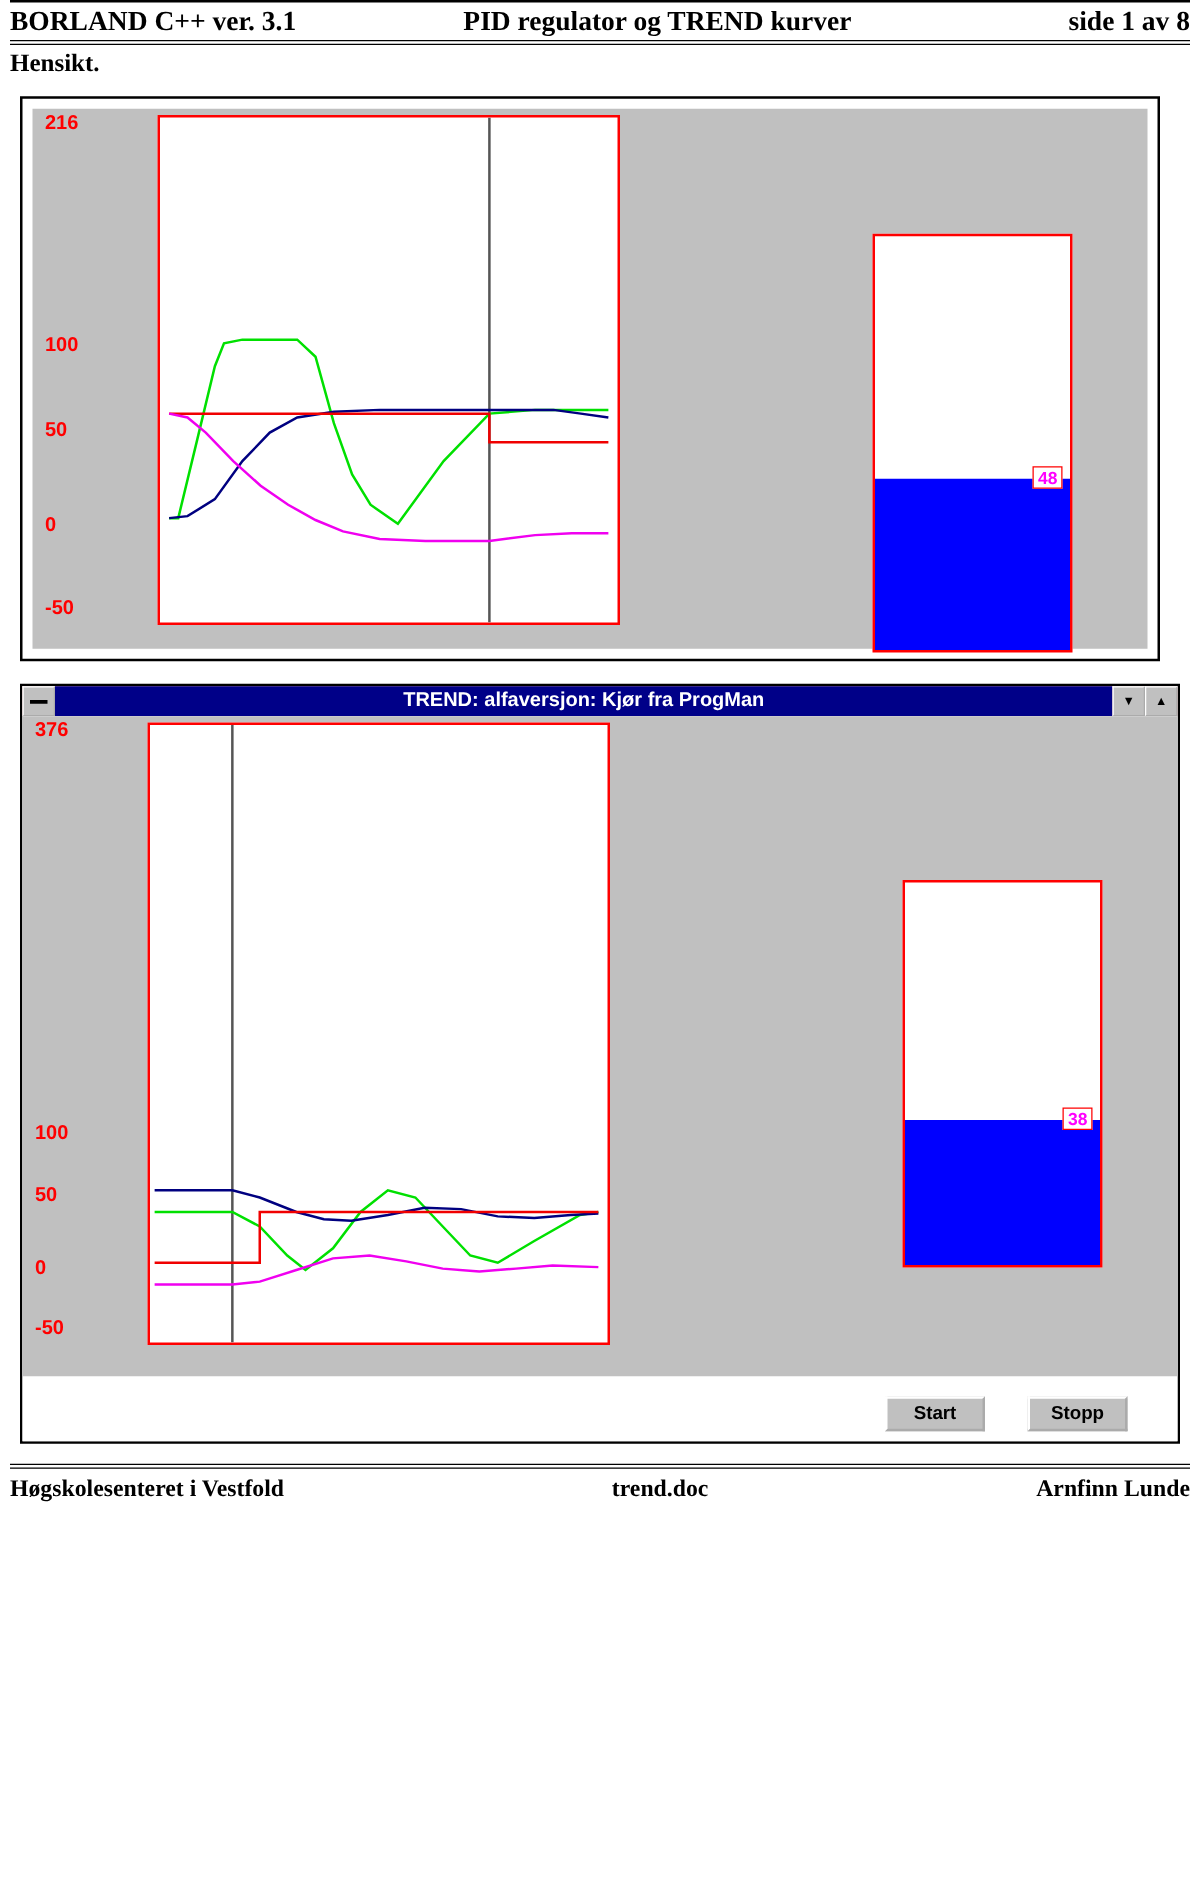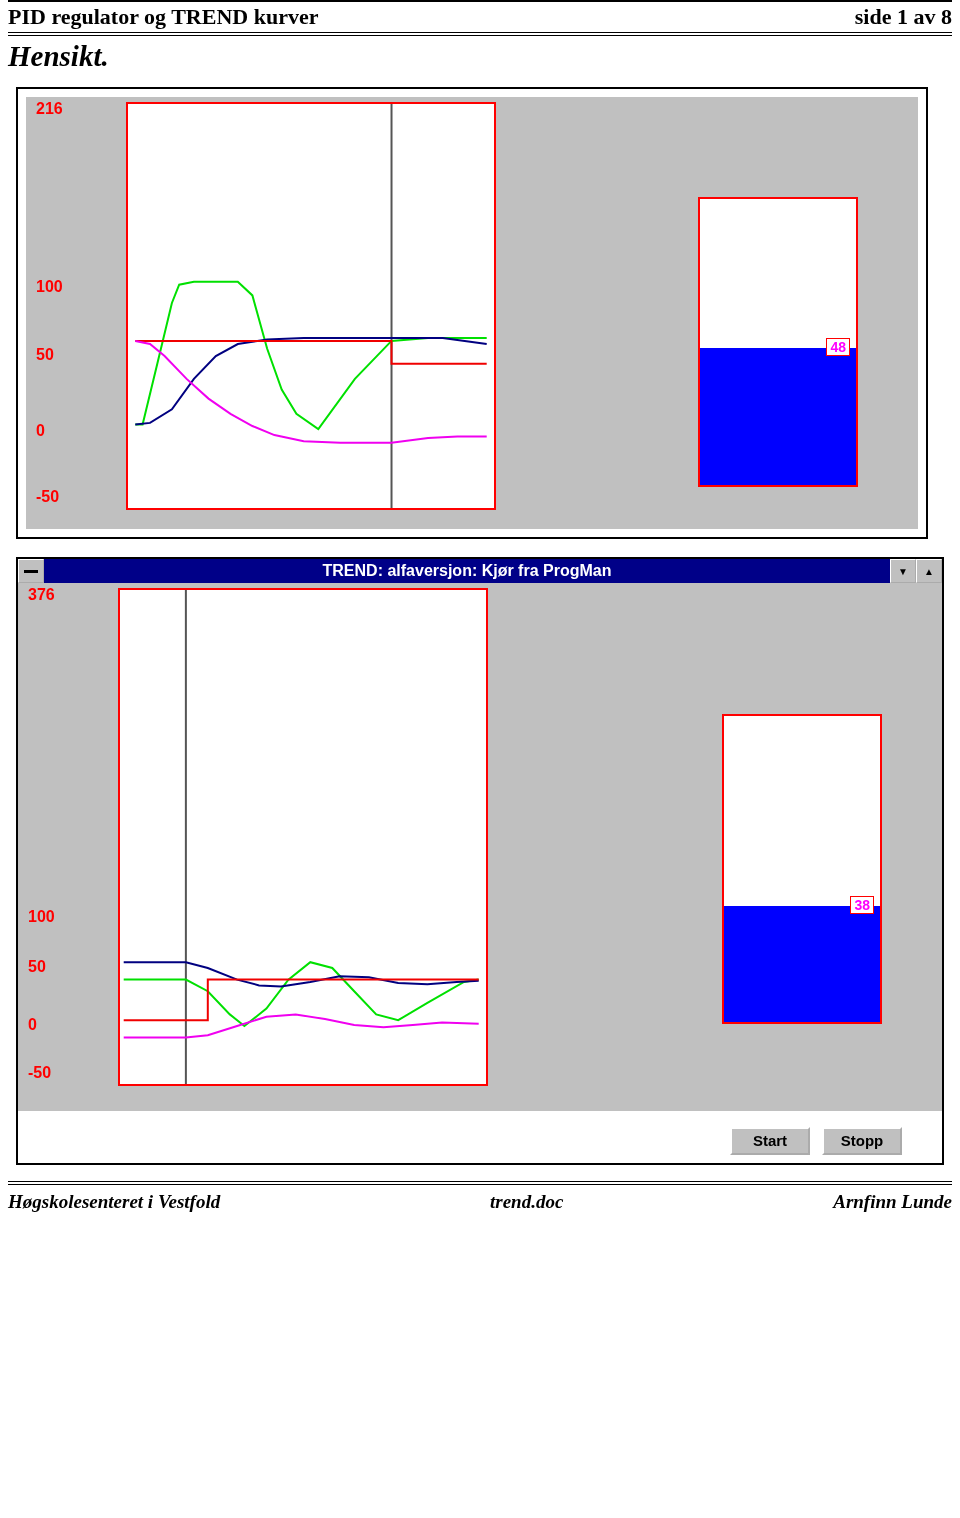--- a/index.html
+++ b/index.html
@@ -1,50 +1,51 @@
 <!DOCTYPE html>
 <html><head>
 <meta charset="utf-8">
 <style>
   * { box-sizing: border-box; }
   body { margin:0; padding:0; background:#fff; font-family:"Times New Roman",serif; color:#000; }
   .page { width:960px; margin:0 auto; padding:0 8px; }
   .hdr { border-top:2px solid #000; border-bottom:4px double #000; padding:2px 0; display:flex; justify-content:space-between; font-size:22px; font-weight:bold; }
   .hdr span:nth-child(2){margin-left:-40px;}
-  .section-title{font-size:29px;font-weight:bold;margin:4px 0 2px 0;font-style:italic;}
+  .section-title{font-size:20px;font-weight:bold;margin:4px 0 2px 0;}
   .body-text{font-size:19px;line-height:1.25;}
   .body-text .indent{margin-left:56px;}
   .figwrap{border:2px solid #000;margin:14px 24px 18px 8px;background:#fff;padding:8px;}
 
   .sim{position:relative;width:100%;height:432px;background:#c0c0c0;}
   .axis-labels{position:absolute;left:10px;top:0;height:100%;font-family:Arial,sans-serif;font-weight:bold;font-size:16px;}
   .axis-labels div{position:absolute;color:#f00;white-space:pre;}
   .plotframe{position:absolute;left:100px;top:5px;width:370px;height:408px;background:#fff;border:2px solid #f00;}
   .plotframe svg{width:100%;height:100%;display:block;}
-  .tank{position:absolute;right:60px;top:100px;width:160px;height:290px;border:2px solid #f00;background:#fff;}
+  .tank{position:absolute;right:60px;top:100px;width:160px;height:335px;border:2px solid #f00;background:#fff;}
   .tank .fill{position:absolute;left:0;bottom:0;width:100%;background:#0000ff;}
   .tank .lvl{position:absolute;right:6px;background:#fff;border:1px solid #f00;color:#f0f;font-family:Arial,sans-serif;font-weight:bold;font-size:14px;padding:0 3px;}
 
   .window{border:2px solid #000;margin:4px 8px 16px 8px;background:#fff;}
   .titlebar{display:flex;height:24px;background:#fca5a5;}
   .syscell{width:26px;height:100%;border:1px outset #fff;background:#c0c0c0;display:flex;align-items:center;justify-content:center;}
   .syscell .dash{width:14px;height:3px;background:#000;display:block;}
   .tbtxt{flex:1;height:100%;background:#000088;color:#fff;font-family:Arial,sans-serif;font-weight:bold;font-size:16px;text-align:center;line-height:24px;}
   .minmax{width:26px;height:100%;border:1px outset #fff;background:#c0c0c0;display:flex;align-items:center;justify-content:center;font-size:10px;}
   .client{position:relative;width:100%;height:580px;background:#fff;}
-  .client .bottombar{position:absolute;left:0;right:0;bottom:0;height:44px;display:flex;justify-content:flex-end;align-items:center;gap:12px;padding-right:40px;}
+  .client .bottombar{position:absolute;left:0;right:0;bottom:0;height:44px;display:flex;justify-content:flex-end;align-items:center;gap:34px;padding-right:40px;}
   .btn{width:80px;height:28px;background:#c0c0c0;border:2px outset #fff;font-family:Arial,sans-serif;font-weight:bold;font-size:15px;text-align:center;line-height:24px;cursor:pointer;}
 
-  .ftr{border-top:4px double #000;margin-top:10px;padding:6px 0 12px 0;display:flex;justify-content:space-between;font-size:19px;font-weight:bold;font-style:italic;}
+  .ftr{border-top:4px double #000;margin-top:10px;padding:6px 0 12px 0;display:flex;justify-content:space-between;font-size:19px;font-weight:bold;}
 </style>
 </head>
 <body>
 
 <div class="page">
   <div class="hdr">
+    <span>BORLAND C++ ver. 3.1</span>
     <span>PID regulator og TREND kurver</span>
     <span>side 1 av 8</span>
   </div>
 
   <div class="section-title">Hensikt.</div>
 
   <div class="figwrap">
     <div class="sim" id="sim1">
       <div class="axis-labels" id="ax1">
           <div style="top:3px">216</div>

